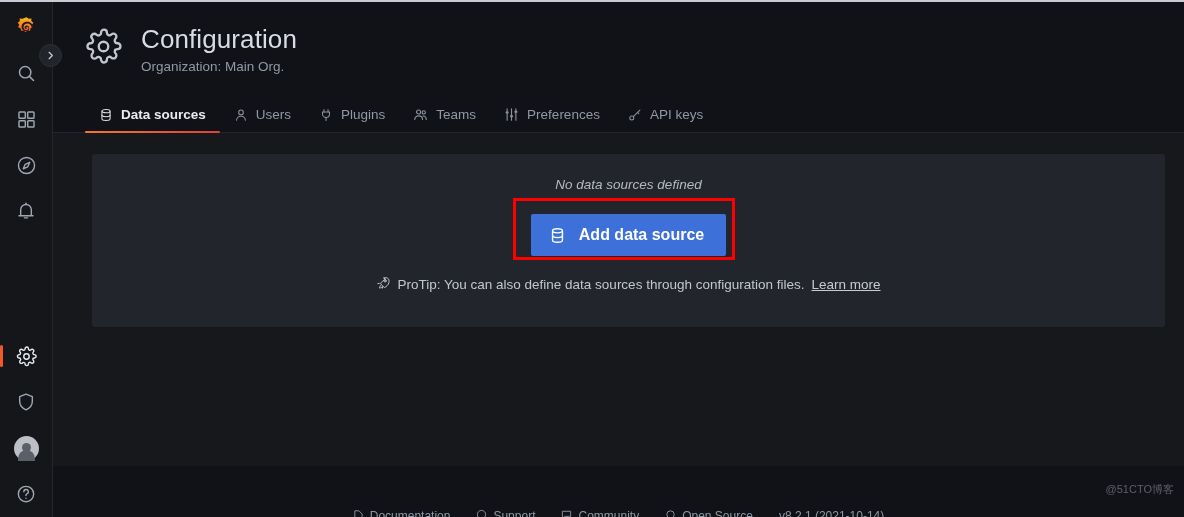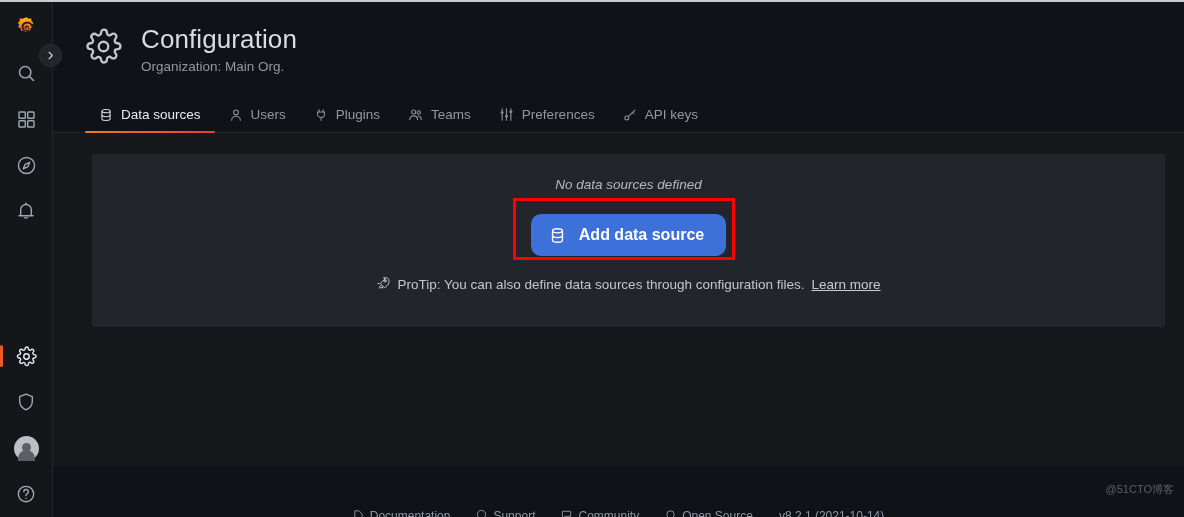--- a/index.html
+++ b/index.html
@@ -113,21 +113,21 @@
   }
   .tab {
     display:flex; align-items:center; gap:8px;
     padding:0 14px 9px 14px;
     font-size:13.5px; color:#9099a5;
     position:relative; height:100%;
     box-sizing:border-box;
     padding-top:8px;
   }
   .tab .tlabel { line-height:16px; }
-  .tab.active { color:#e8ecf1; font-weight:400;text-align:center; }
+  .tab.active { color:#e8ecf1; font-weight:700;text-align:center; }
   .tab.active::after {
     content:"";
     position:absolute; left:0; right:0; bottom:-1px;
     height:2px;
     background:linear-gradient(90deg,#f2782a 0%,#e0403f 100%);
     border-radius:2px;
   }
   .tab svg { display:block; opacity:.95; }
 
   
@@ -151,21 +151,21 @@
   .empty-msg {
     font-size:13.5px; font-style:italic; color:#b5bac1;
     line-height:16px;
   }
   .btn-wrap { position:relative; margin-top:21px; }
   .add-btn {
     display:flex; align-items:center; gap:13px;
     background:#3d71d9;
     color:#ffffff;
     font-size:16px; font-weight:700;
-    border:none; border-radius:10px;
+    border:none; border-radius:2px;
     padding:11px 22px 11px 18px;
     line-height:20px;
   }
   .add-btn svg { display:block; }
   .hl-box {
     position:absolute;
     left:-18px; top:-16px;
     width:222px; height:62px;
     border:3px solid #fe0000;
     pointer-events:none;

